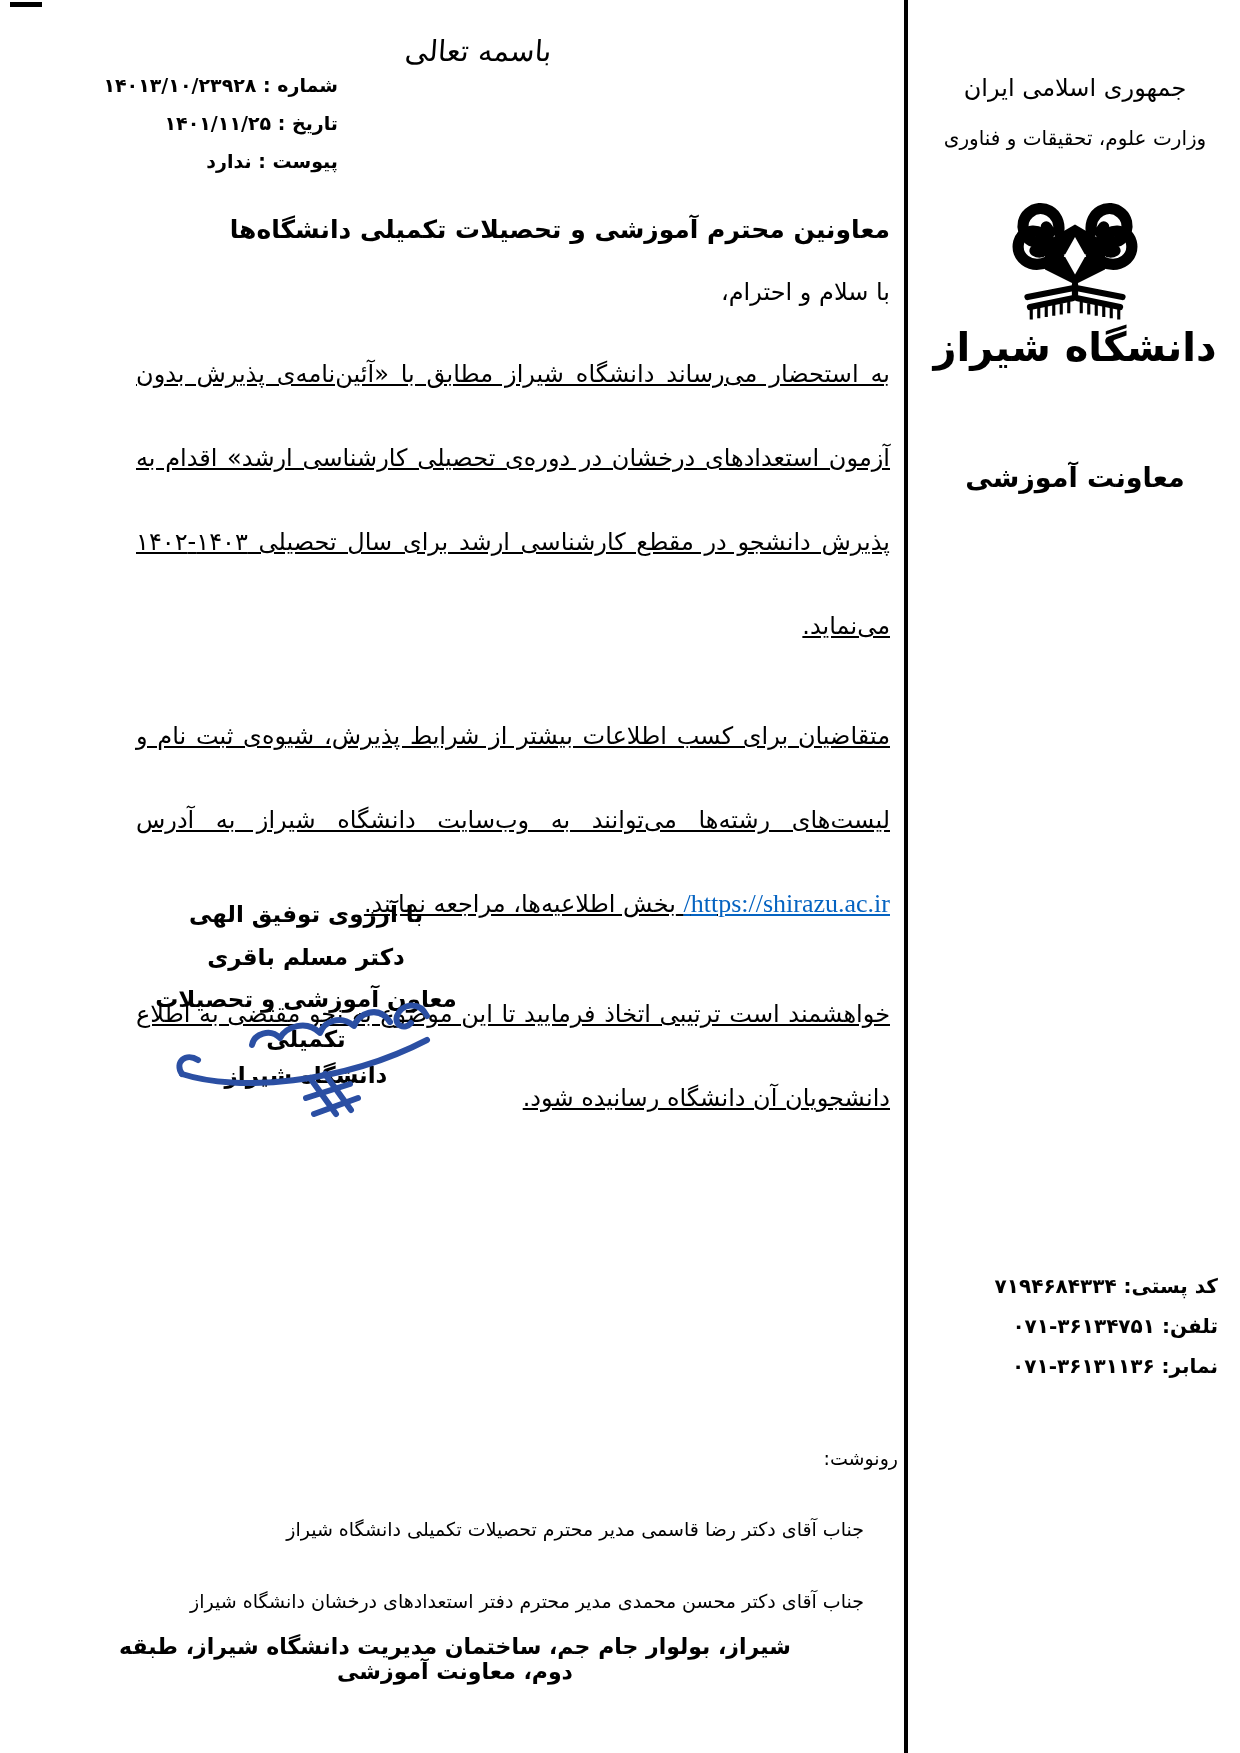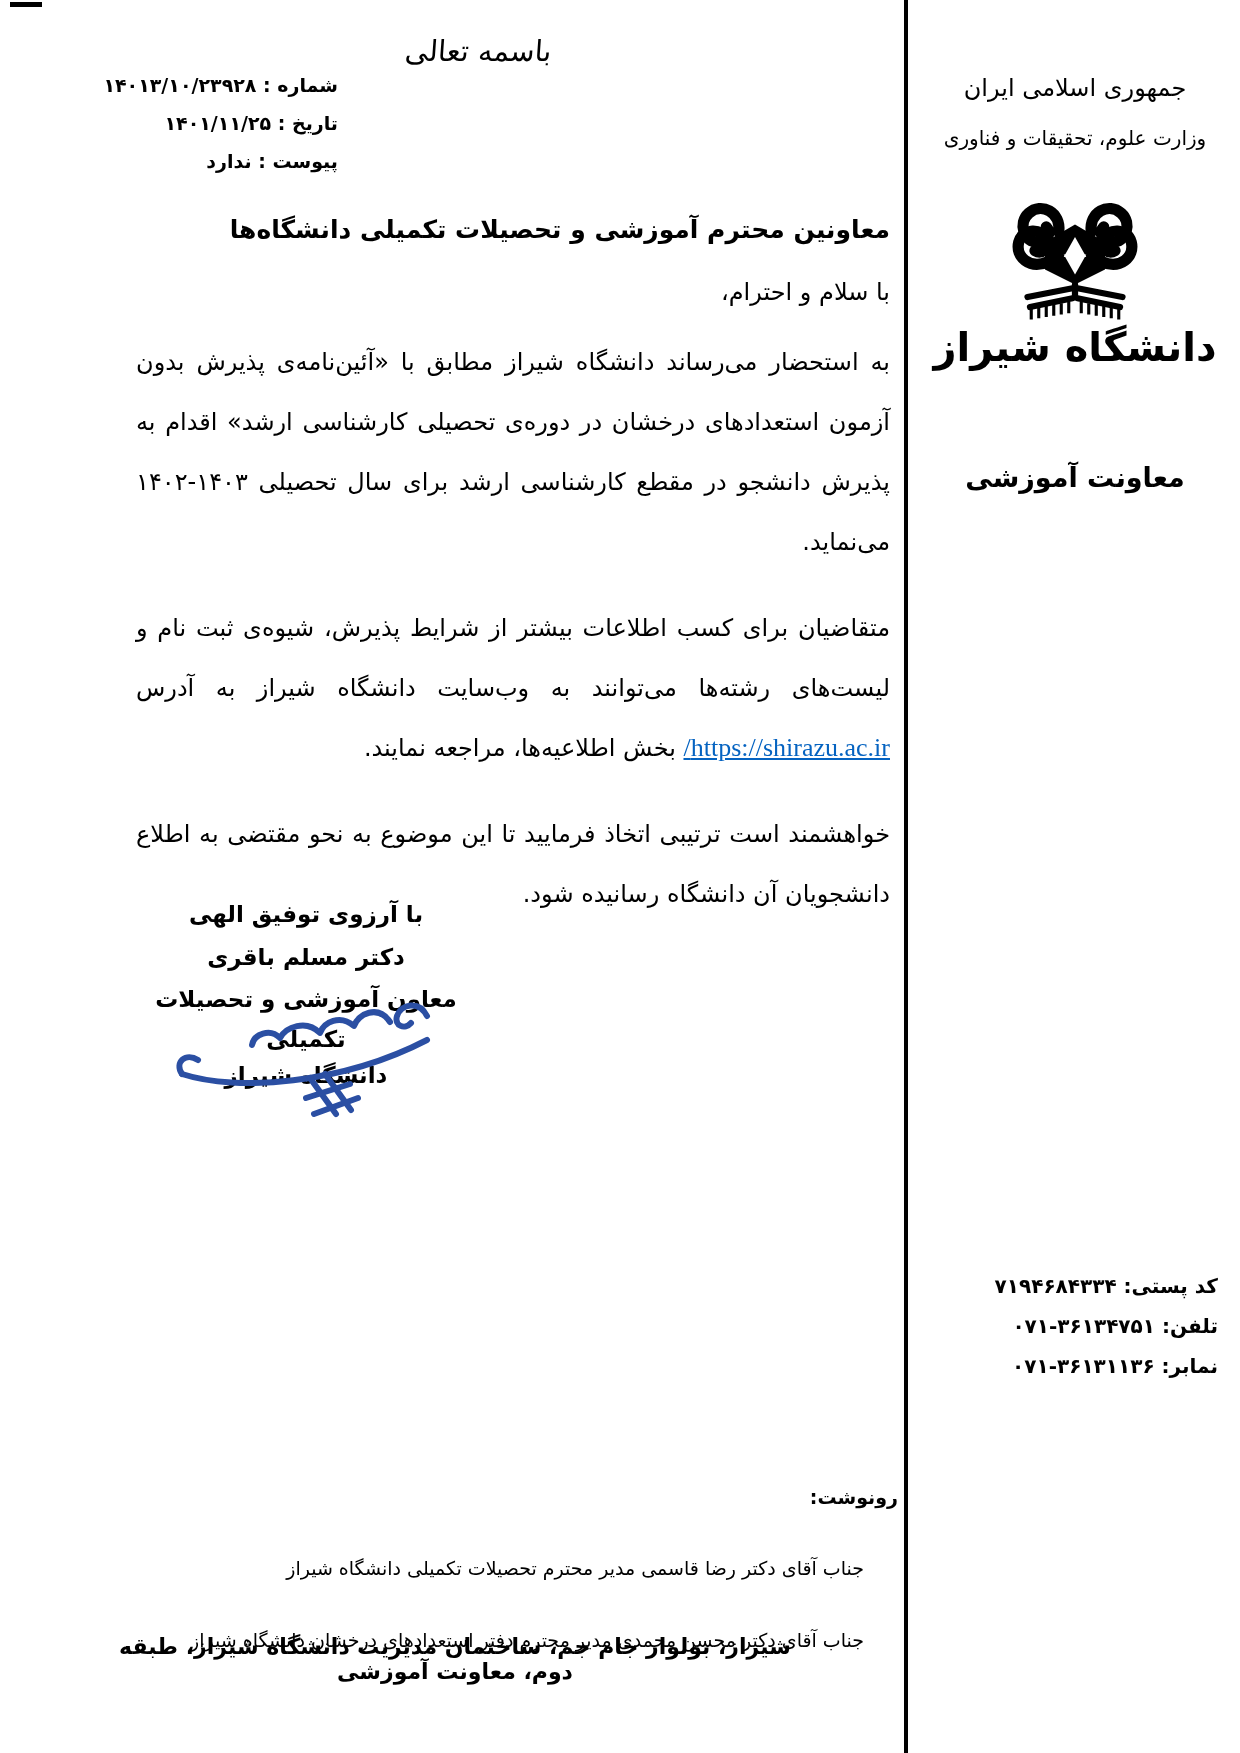--- a/index.html
+++ b/index.html
@@ -25,34 +25,34 @@
   .besmele { position: absolute; left: 405px; top: 34px; font-size: 29px; transform: skewX(-4deg); }
 
   
   .meta { position: absolute; left: 112px; top: 66px; width: 226px; text-align: right; font-weight: bold; font-size: 19px; }
   .meta .row { line-height: 38px; white-space: nowrap; }
 
   
   .main { position: absolute; left: 120px; top: 215px; width: 770px; }
   .title { font-size: 25px; font-weight: bold; margin: 0 0 34px 0; }
   .salutation { font-size: 24px; margin: 0 0 26px 0; }
-  p.body-par { font-size: 24px; line-height: 60px; text-align: justify; text-align-last: right; margin: 0 0 26px 16px; }
+  p.body-par { font-size: 24px; line-height: 84px; text-align: justify; text-align-last: right; margin: 0 0 26px 16px; text-decoration: underline; }
   a.site-link { color: var(--link-blue, #0563c1); text-decoration: underline; font-family: "Liberation Serif", serif; font-size: 26px; }
 
   
   .sig { position: absolute; left: 138px; top: 893px; width: 336px; text-align: center; font-weight: bold; }
   .sig .s1 { font-size: 23px; line-height: 42px; }
   .sig .s2 { font-size: 23px; line-height: 44px; }
   .sig .s3 { font-size: 23px; line-height: 40px; }
   .sig .s4 { font-size: 23px; line-height: 32px; }
   .sig-svg { position: absolute; left: 162px; top: 992px; }
 
   
   .cc { position: absolute; right: 342px; top: 1443px; text-align: right; font-size: 19px; }
-  .cc .cc-label { font-weight: bold; line-height: 30px; margin-top: 39px; }
+  .cc .cc-label { font-weight: normal; line-height: 30px; }
   .cc .cc-item { line-height: 32px; margin-right: 34px; white-space: nowrap; margin-top: 40px; }
 
   
   .contact { position: absolute; right: 22px; top: 1266px; width: 290px; text-align: right; font-weight: bold; font-size: 20px; }
   .contact .row { line-height: 40px; white-space: nowrap; }
   .contact .site { font-family: "Liberation Serif", serif; font-size: 22px; direction: ltr; }
 
   
   .footer { position: absolute; left: 105px; top: 1634px; width: 700px; text-align: center; font-weight: bold; font-size: 22px; }
 

